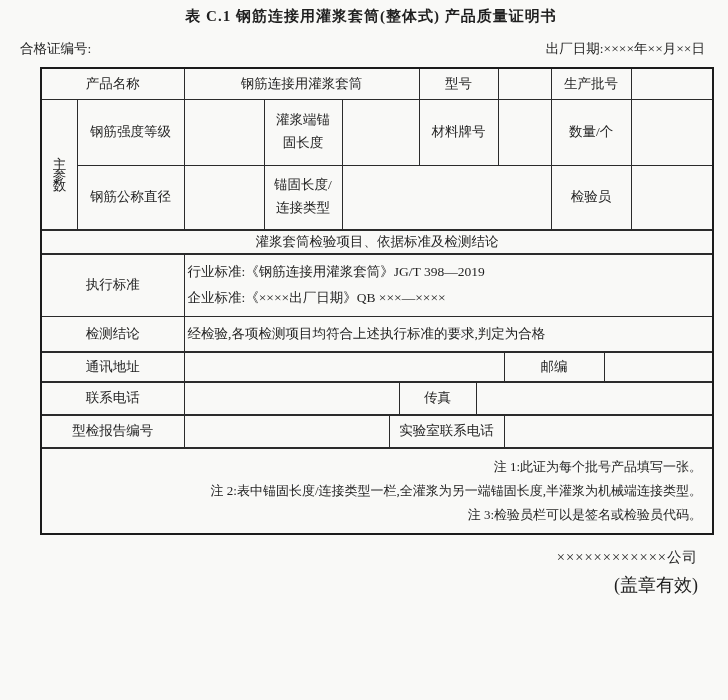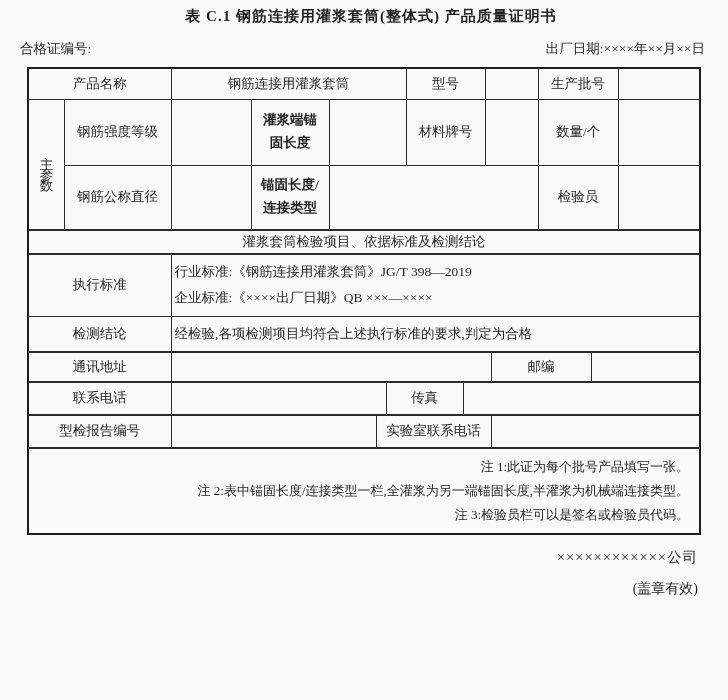--- a/index.html
+++ b/index.html
@@ -23,21 +23,21 @@
   .meta-row {
     display: flex;
     justify-content: space-between;
     padding: 0 23px 0 20px;
     font-size: 13.5px;
     margin-bottom: 9px;
   }
 
   .table-wrap {
     width: 674px;
-    margin-left: 27px;
+    margin-left: 40px;
     border: 2px solid #1b1b1b;
   }
   table {
     width: 100%;
     border-collapse: collapse;
     table-layout: fixed;
   }
   td {
     border: 1px solid #2b2b2b;
     font-size: 13.5px;
@@ -70,39 +70,38 @@
     writing-mode: vertical-lr;
     letter-spacing: 11px;
     display: inline-block;
     line-height: 1;
   }
   .narrow {
     max-width: 4.7em;
     margin: 0 auto;
     word-break: break-all;
     line-height: 1.7;
-    font-weight: bold;
   }
   .left-cell { text-align: left; }
   .std-cell div { line-height: 1.95; }
   .notes-cell {
     text-align: right;
     padding: 6px 10px 6px 45px;
     vertical-align: middle;
   }
   .notes-cell div { line-height: 1.85; font-size: 13px; }
 
   .footer {
     margin-top: 13px;
     text-align: right;
     padding-right: 30px;
     font-size: 14.5px;
   }
   .footer .company { letter-spacing: 1px; }
-  .footer .seal { margin-top: 13px; font-size: 14px; }
+  .footer .seal { margin-top: 6px; font-size: 18px; }
 </style>
 </head>
 <body>
 
 <div class="page">
 
   <div class="doc-title">表 C.1  钢筋连接用灌浆套筒(整体式) 产品质量证明书</div>
 
   <div class="meta-row">
     <span>合格证编号:</span>

